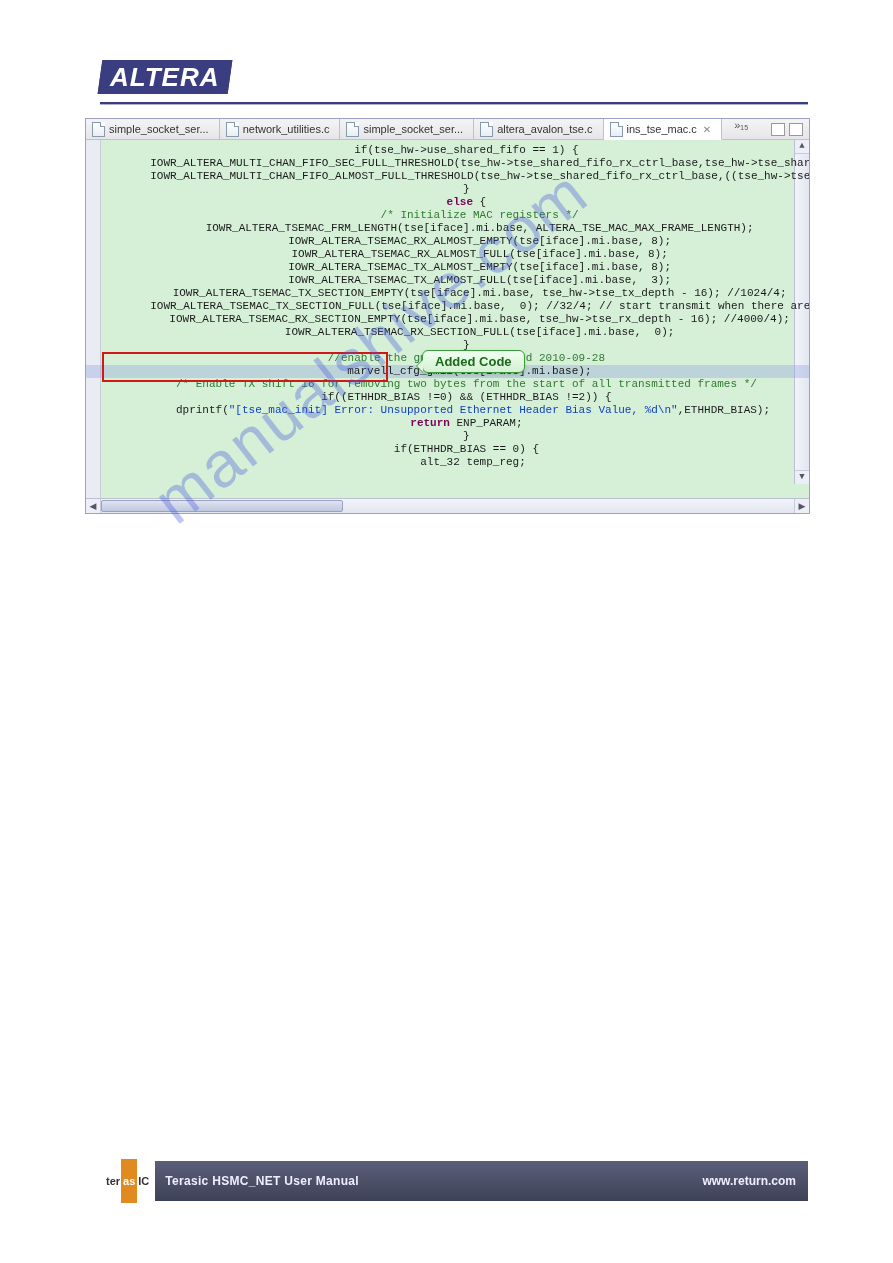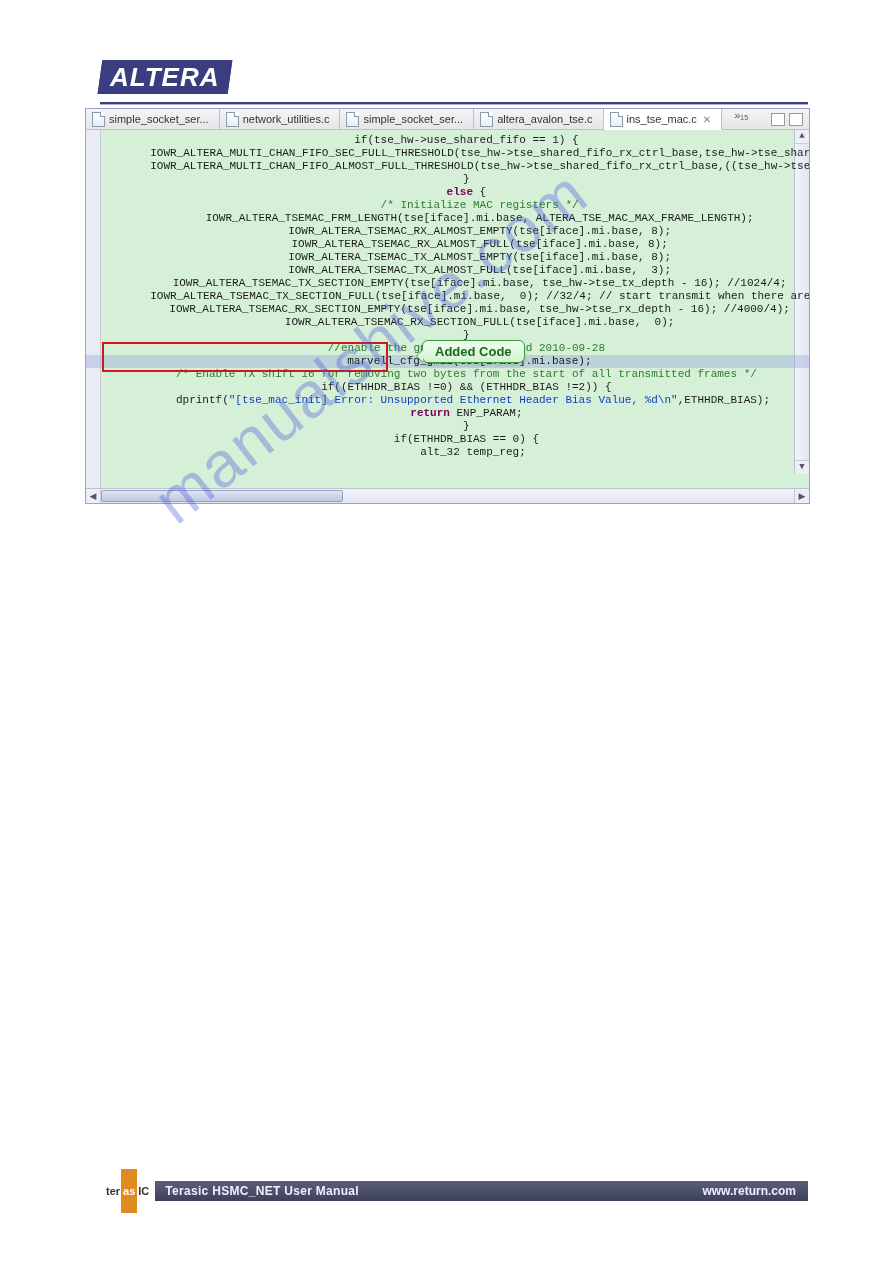--- a/index.html
+++ b/index.html
@@ -41,21 +41,21 @@
     position: absolute;
     left: 100px;
     right: 85px;
     top: 102px;
     border-top: 2px solid #3a3e80;
     border-bottom: 1px solid #b0b2d0;
     height: 0;
   }
   .editor {
     position: absolute;
-    top: 108px;
+    top: 118px;
     left: 85px;
     width: 723px;
     border: 1px solid #9da1c8;
     box-shadow: 0 0 0 1px #dcdce8 inset;
     background: #c2410c;
   }
   .tabs {
     display: flex;
     background: linear-gradient(#f4f4f6,#e6e6ea);
     font-size: 11px;
@@ -158,21 +158,21 @@
     transform-origin: left top;
     letter-spacing: 2px;
     pointer-events:none;
     white-space: nowrap;
   }
   .footer-bar {
     position: absolute;
     bottom: 62px;
     left: 100px;
     right: 85px;
-    height: 20px;
+    height: 40px;
     background: linear-gradient(#5a5e78,#3e4258);
     color: #eef;
     display:flex;align-items:center;
     font-size: 12px;
   }
   .terasic-logo {
     background:#fff;
     color:#333;
     font-weight:bold;
     font-size:11px;

